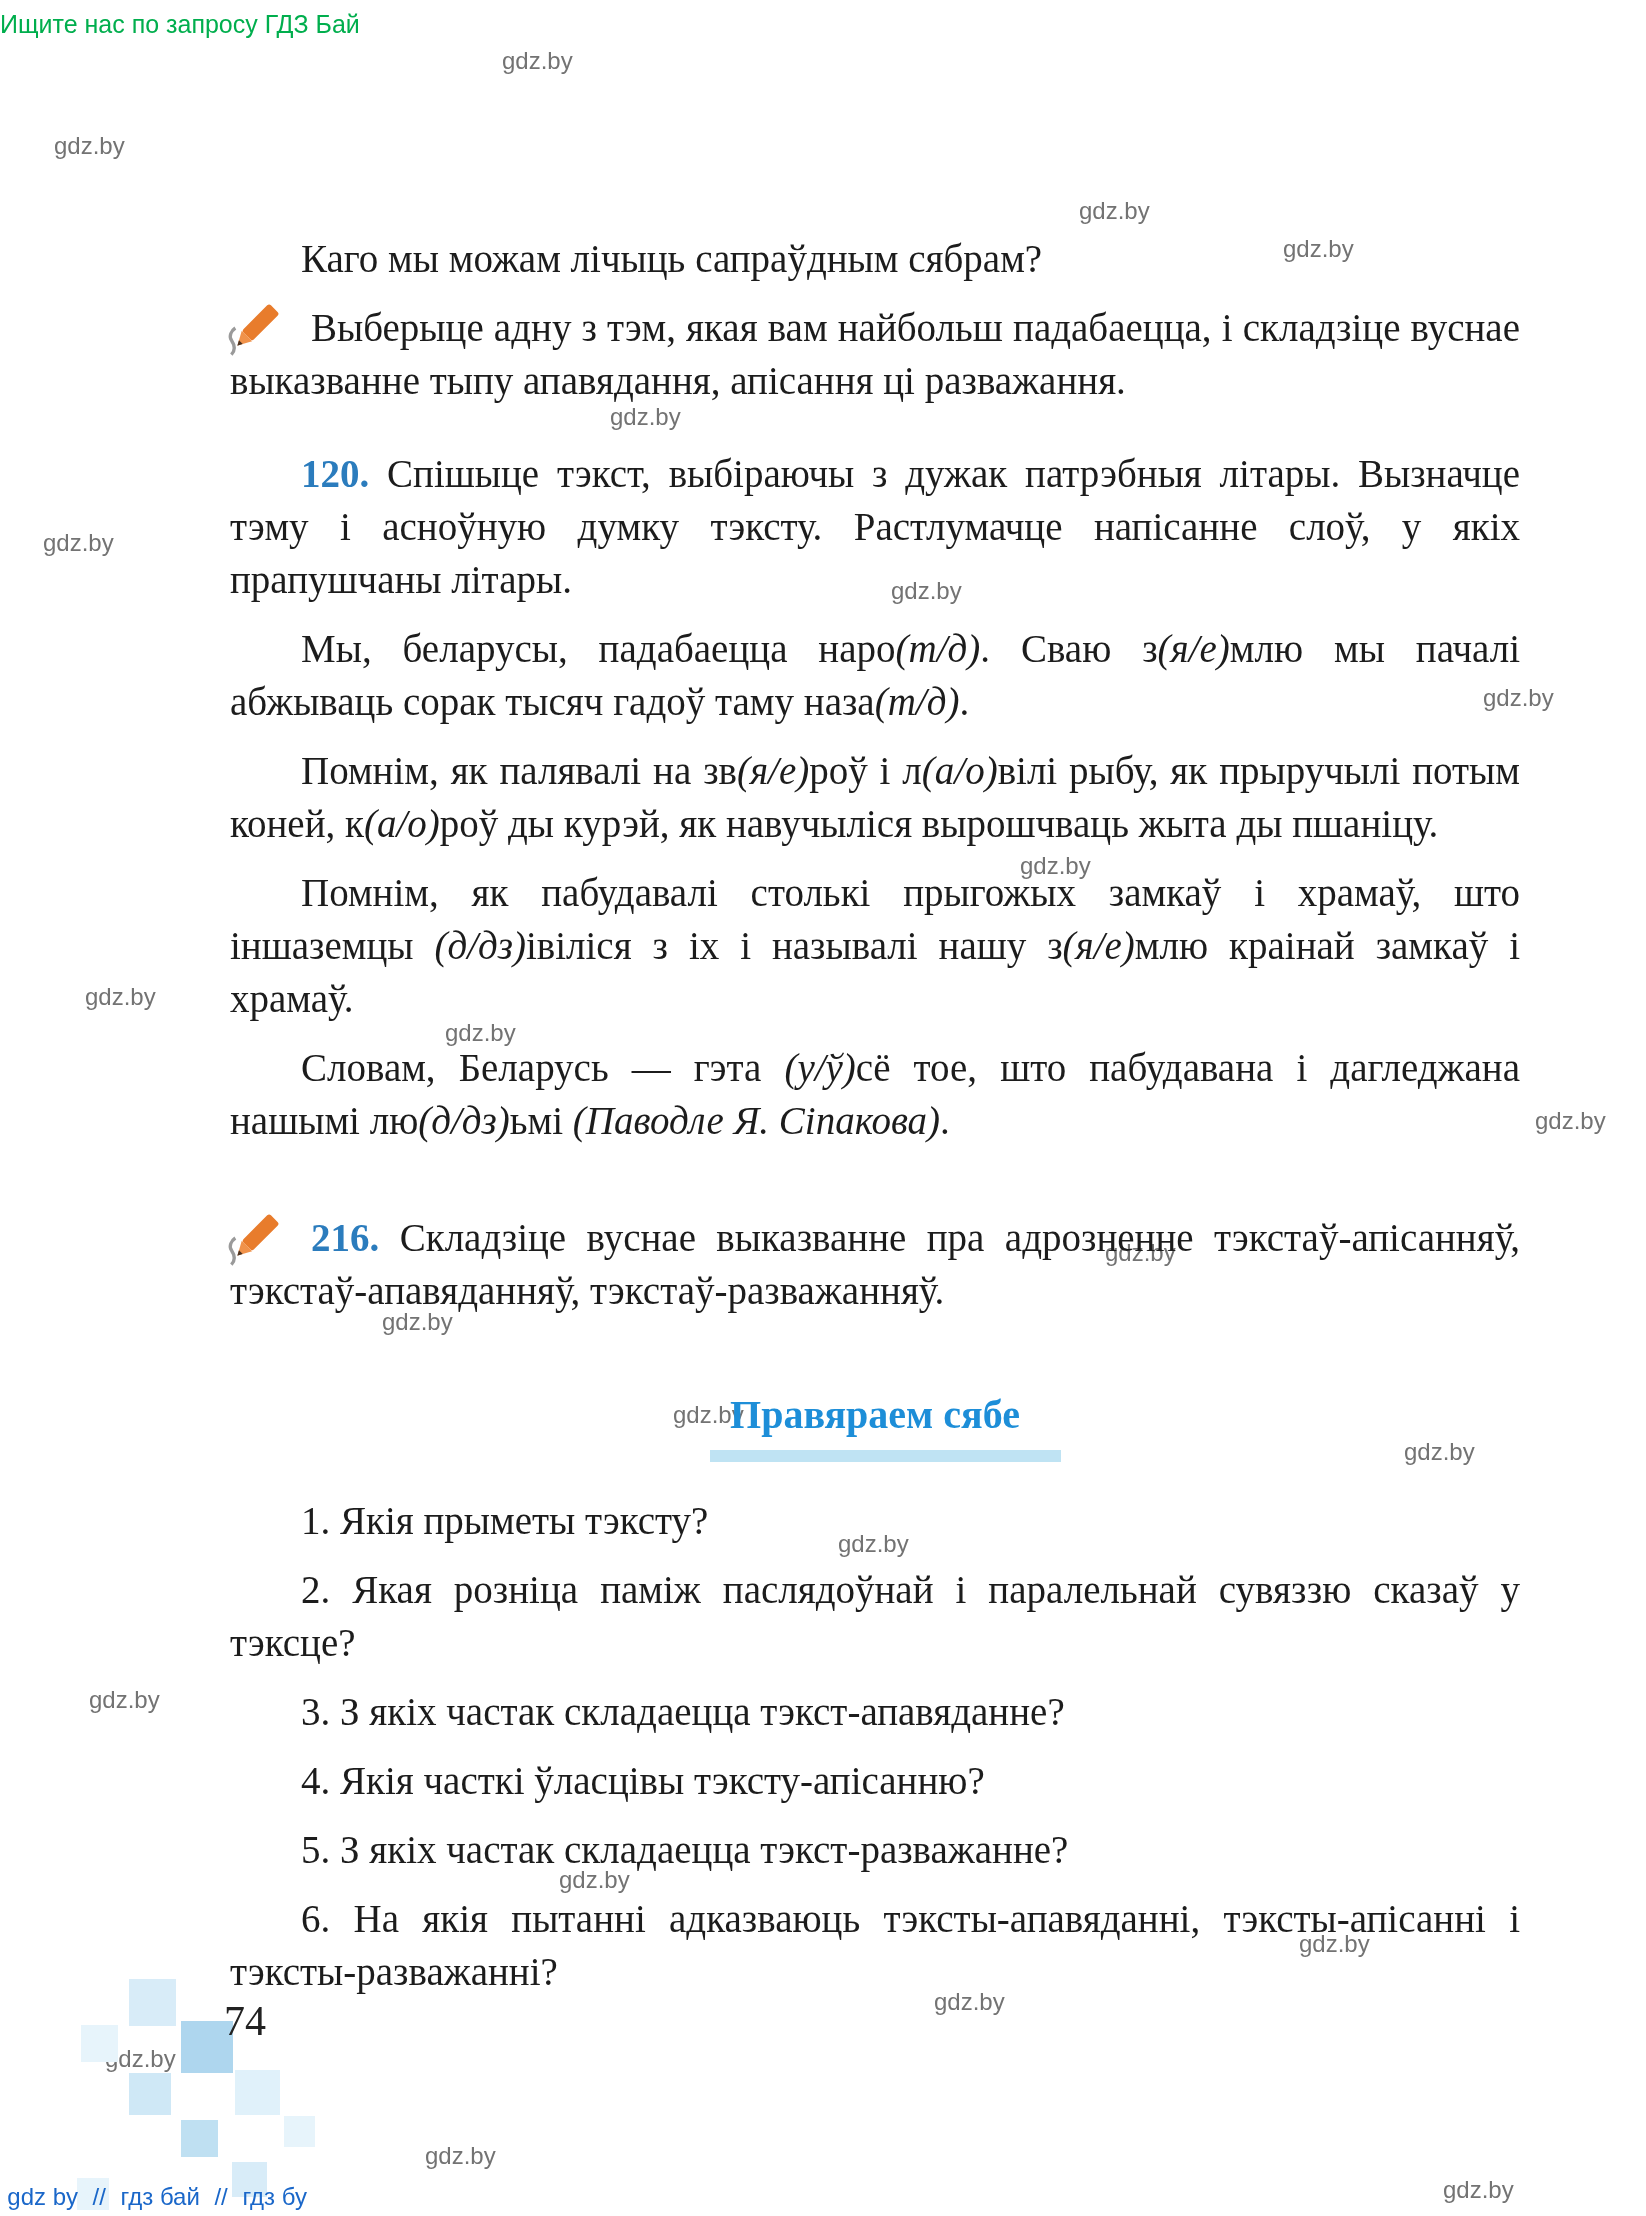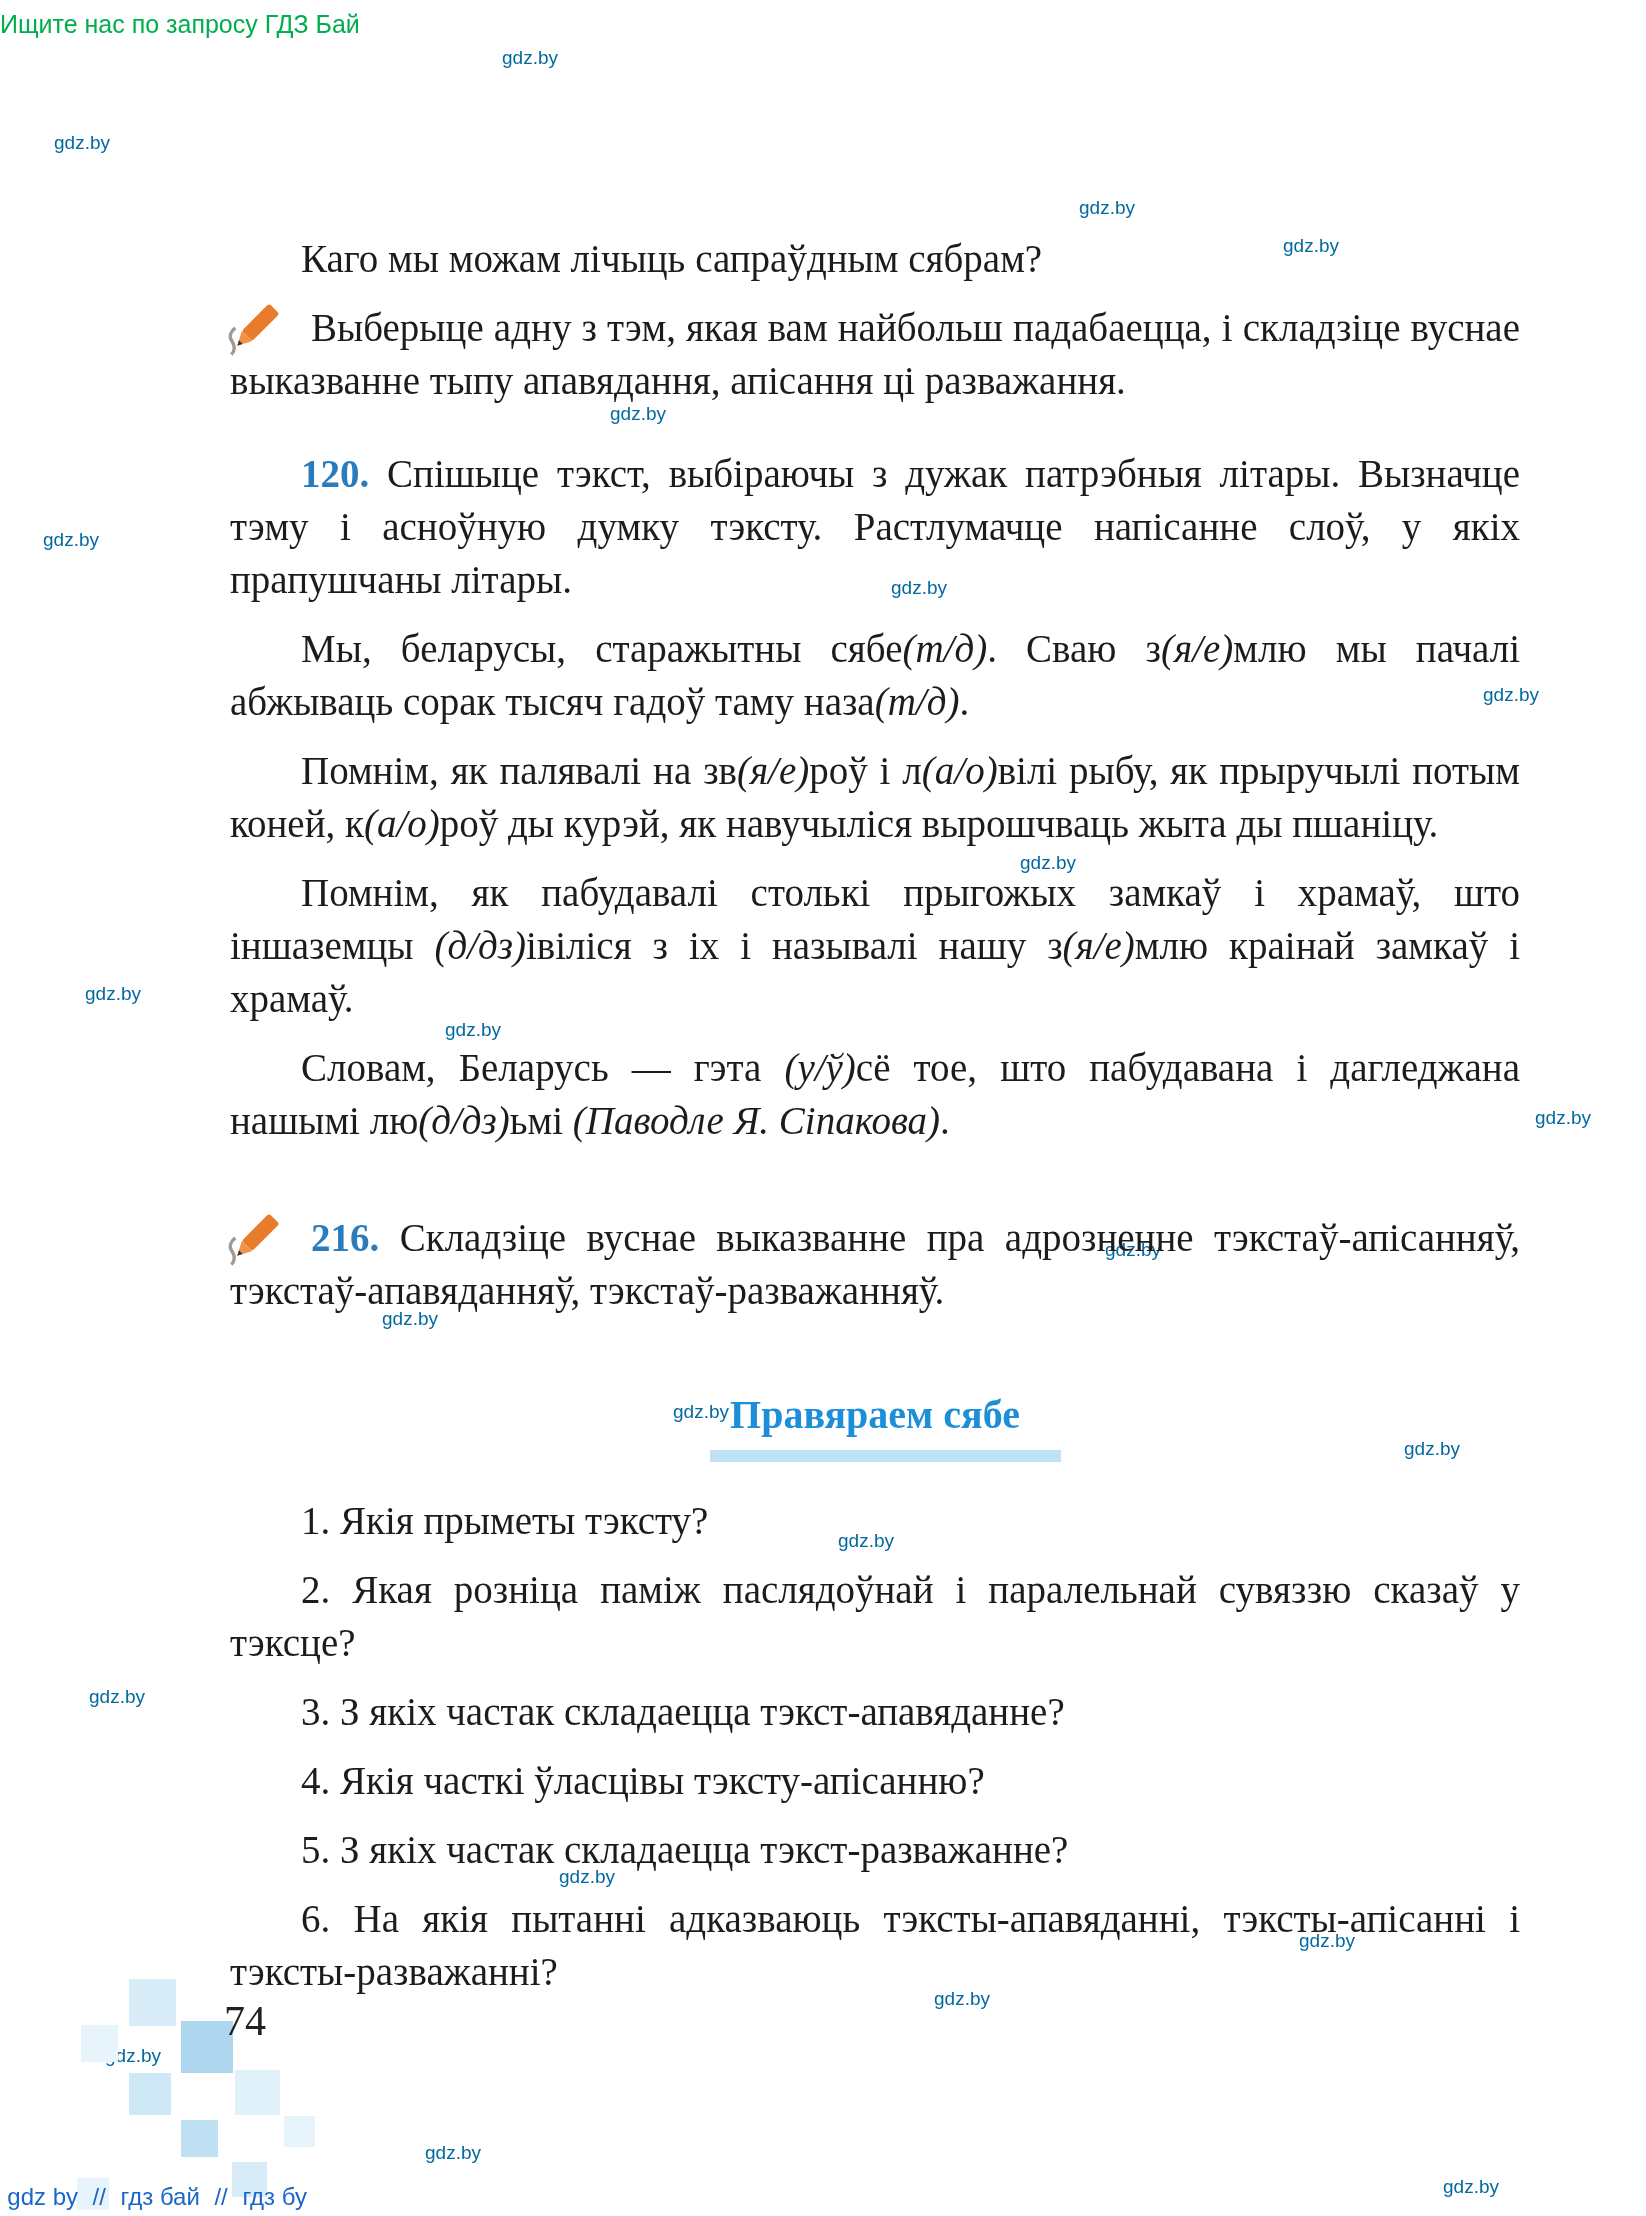--- a/index.html
+++ b/index.html
@@ -15,22 +15,22 @@
   .banner{
     position:absolute;top:9.7px;left:0;width:100%;
     text-align:left;
     font-family:Liberation Sans, sans-serif;
     font-size:25px;
     color:#00ae4d;
   }
   .wm{
     position:absolute;
     font-family:"Liberation Sans", sans-serif;
-    font-size:19px;
-    color:#0369a1;
+    font-size:24px;
+    color:#737373;
     white-space:nowrap;
   }
   .content{
     position:absolute;
     left:214px;
     top:216px;
     width:1322px;
     font-size:39px;
     line-height:53px;
     text-align:justify;
@@ -136,21 +136,21 @@
         </g>
       </svg>
       <span>Выберыце адну з тэм, якая вам найбольш падабаецца, і складзіце вуснае выказванне тыпу апавядання, апісання ці разважання.</span>
     </p>
 
     <p class="indent mt-ex120">
       <span class="num">120.</span>
       <span>Спішыце тэкст, выбіраючы з дужак патрэбныя літары. Вызначце тэму і асноўную думку тэксту. Растлумачце напісанне слоў, у якіх прапушчаны літары.</span>
     </p>
 
-    <p class="indent mt-passage"><span>Мы, беларусы, старажытны сябе</span><span class="it">(т/д)</span><span>. Сваю з</span><span class="it">(я/е)</span><span>млю мы пачалі абжываць сорак тысяч гадоў таму наза</span><span class="it">(т/д)</span><span>.</span></p>
+    <p class="indent mt-passage"><span>Мы, беларусы, падабаецца наро</span><span class="it">(т/д)</span><span>. Сваю з</span><span class="it">(я/е)</span><span>млю мы пачалі абжываць сорак тысяч гадоў таму наза</span><span class="it">(т/д)</span><span>.</span></p>
     <p class="indent"><span>Помнім, як палявалі на зв</span><span class="it">(я/е)</span><span>роў і л</span><span class="it">(а/о)</span><span>вілі рыбу, як прыручылі потым коней, к</span><span class="it">(а/о)</span><span>роў ды курэй, як навучыліся вырошчваць жыта ды пшаніцу.</span></p>
     <p class="indent"><span>Помнім, як пабудавалі столькі прыгожых замкаў і храмаў, што іншаземцы </span><span class="it">(д/дз)</span><span>івіліся з іх і называлі нашу з</span><span class="it">(я/е)</span><span>млю краінай замкаў і храмаў.</span></p>
     <p class="indent"><span>Словам, Беларусь — гэта </span><span class="it">(у/ў)</span><span>сё тое, што пабудавана і дагледжана нашымі лю</span><span class="it">(д/дз)</span><span>ьмі </span><span class="it">(Паводле Я. Сіпакова)</span><span>.</span></p>
 
     <p class="ex mt-ex121">
       <svg class="pencil" viewBox="0 0 48 48">
         <path d="M7 44 C11 40 9 36 7 33 C5 30 7 26 10 24" stroke="#9a9a9a" stroke-width="2.5" fill="none"></path>
         <g transform="rotate(45 24 24)">
           <rect x="19" y="3" width="11" height="29" rx="2" fill="#e87c2c"></rect>
           <path d="M19 32 h11 l-5.5 10 z" fill="#f0924a"></path>

